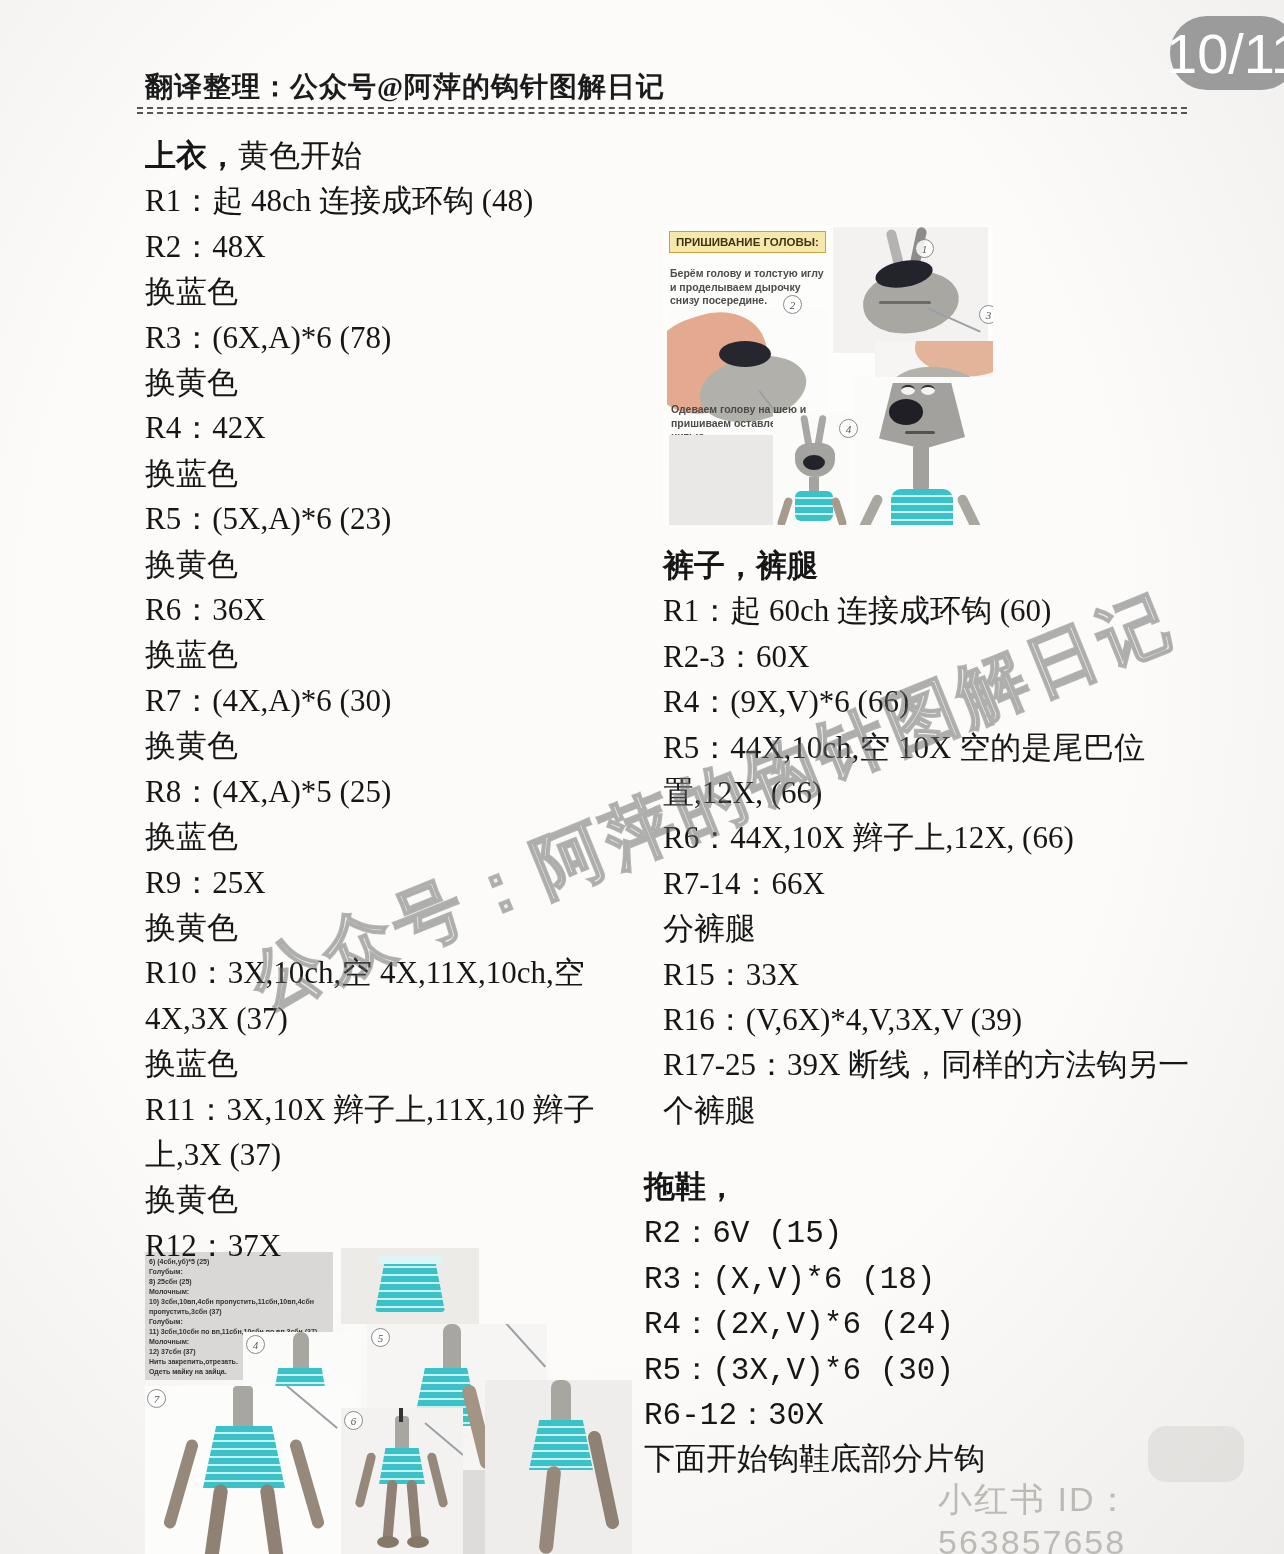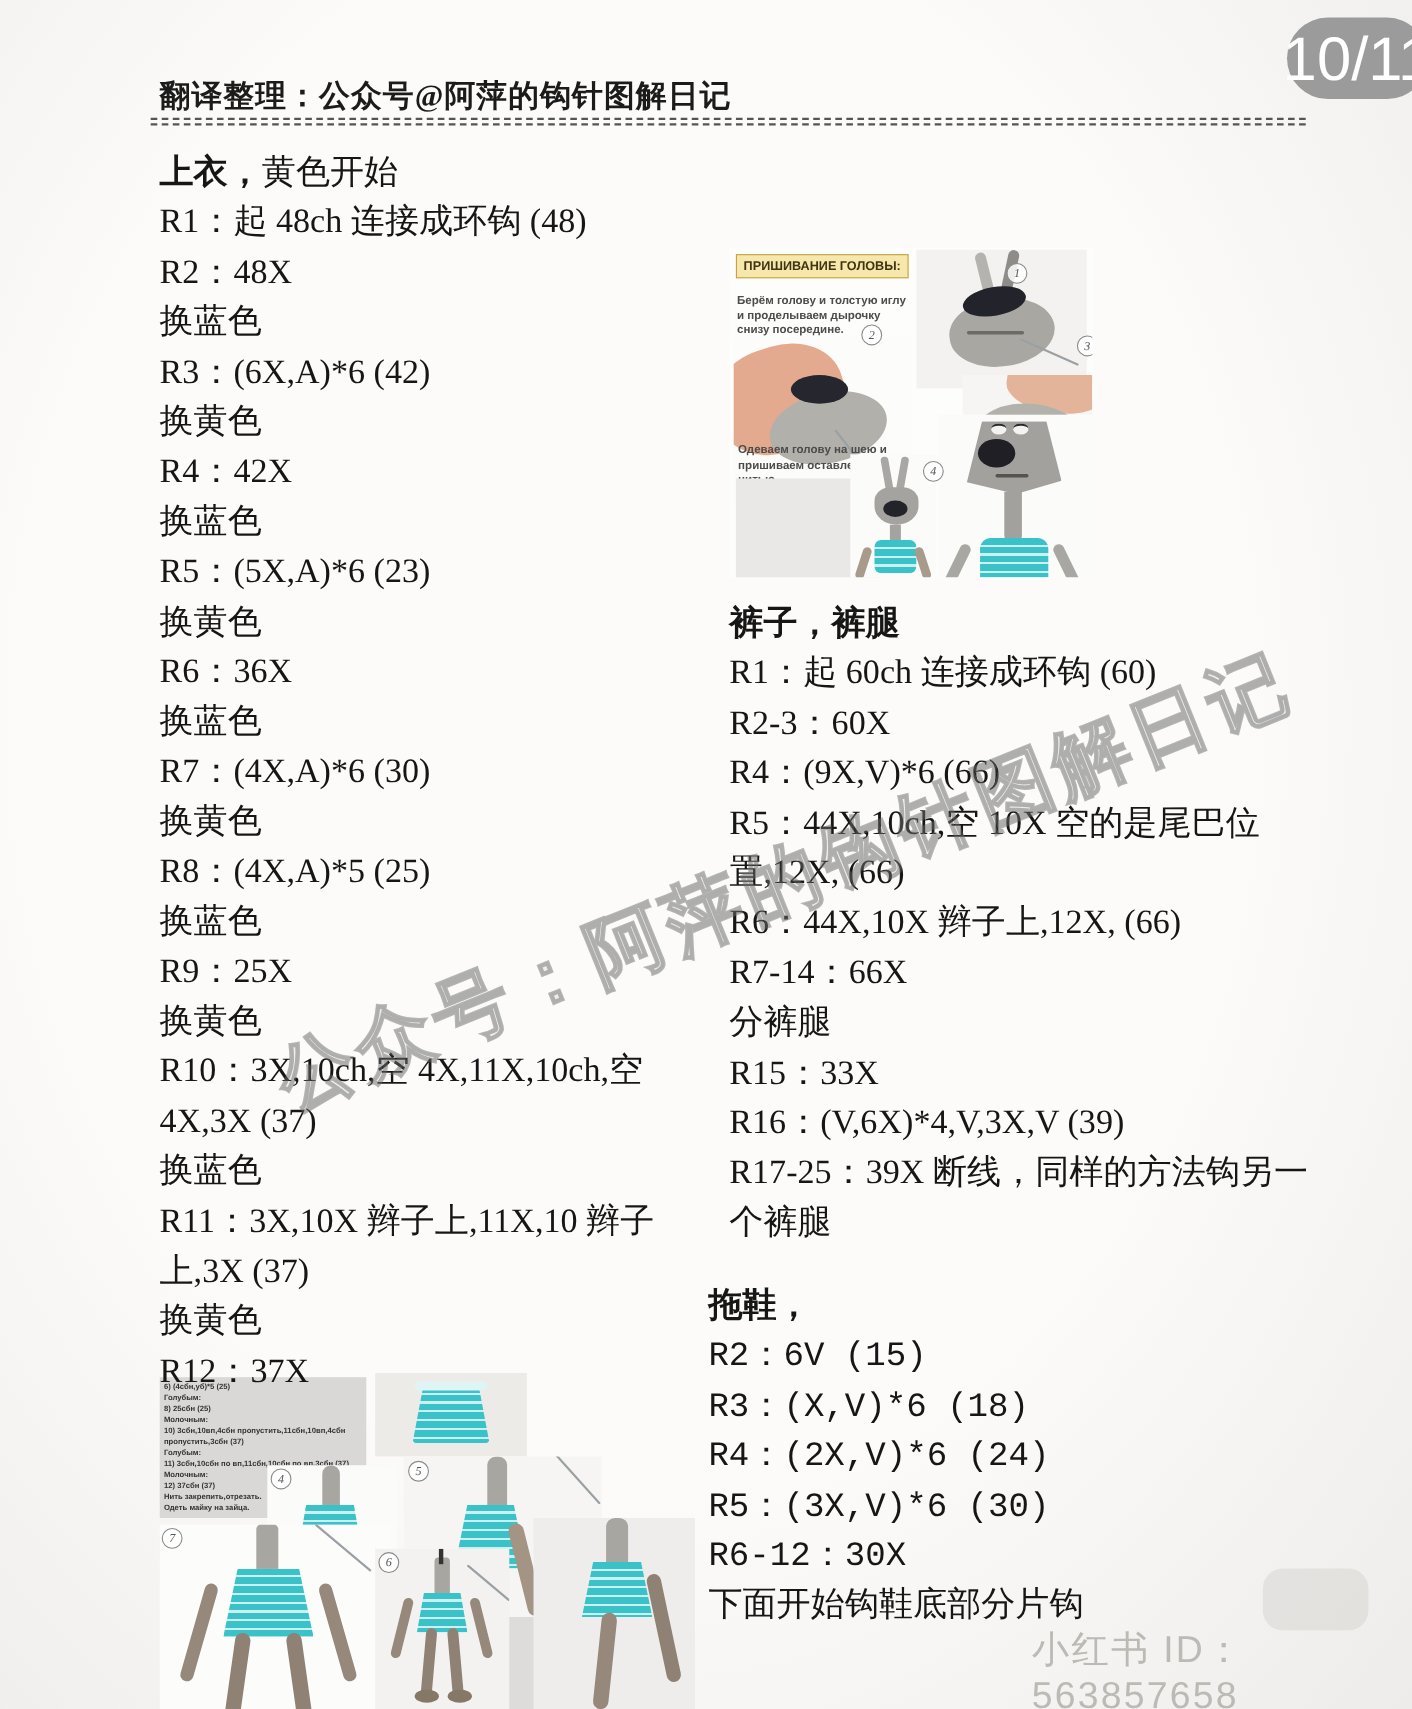--- a/index.html
+++ b/index.html
@@ -66,21 +66,21 @@
 
   <div class="hdr">翻译整理：公众号@阿萍的钩针图解日记</div>
   <div class="rule"></div>
 
   <div class="col" id="left-col">
     <div class="t-line"><span class="b">上衣，</span><span>黄色开始</span></div>
     <div>
         <div class="t-line">R1：起 48ch 连接成环钩 (48)</div>
         <div class="t-line">R2：48X</div>
         <div class="t-line">换蓝色</div>
-        <div class="t-line">R3：(6X,A)*6 (42)</div>
+        <div class="t-line">R3：(6X,A)*6 (78)</div>
         <div class="t-line">换黄色</div>
         <div class="t-line">R4：42X</div>
         <div class="t-line">换蓝色</div>
         <div class="t-line">R5：(5X,A)*6 (23)</div>
         <div class="t-line">换黄色</div>
         <div class="t-line">R6：36X</div>
         <div class="t-line">换蓝色</div>
         <div class="t-line">R7：(4X,A)*6 (30)</div>
         <div class="t-line">换黄色</div>
         <div class="t-line">R8：(4X,A)*5 (25)</div>

